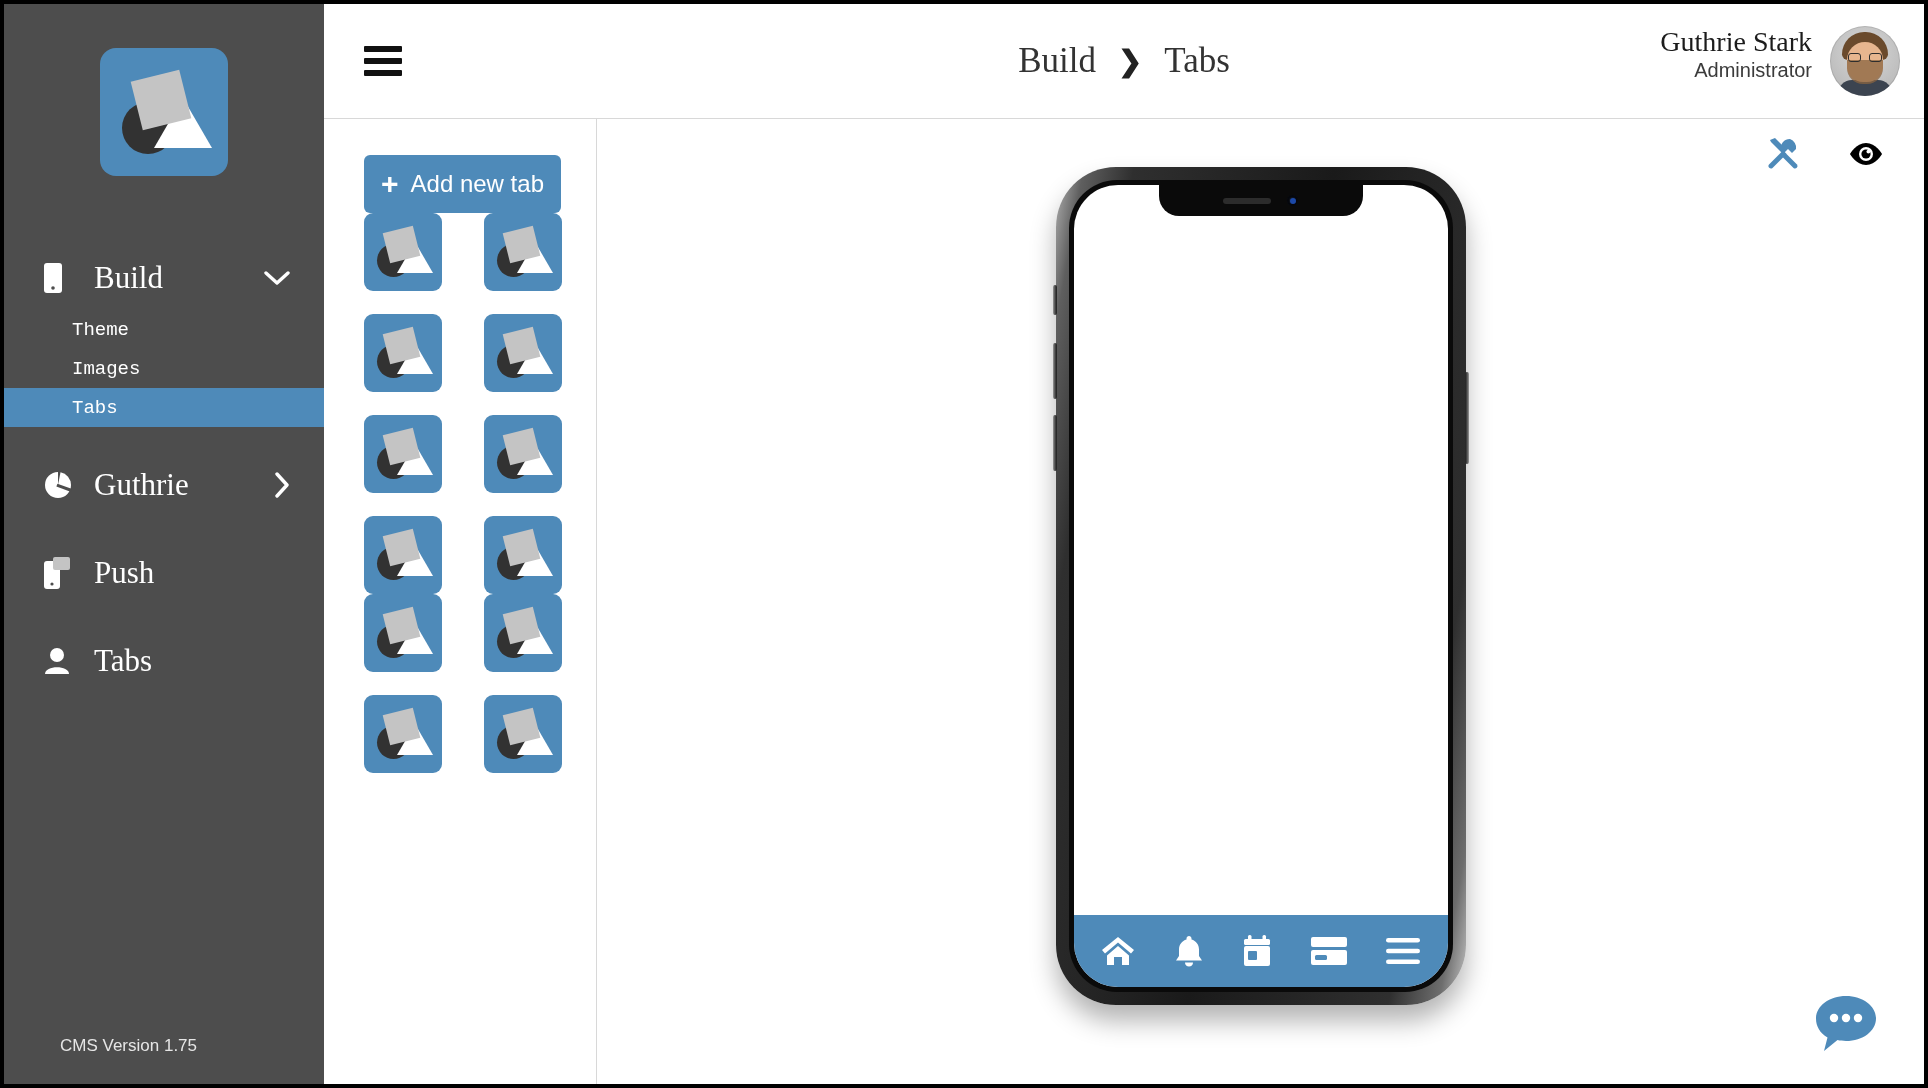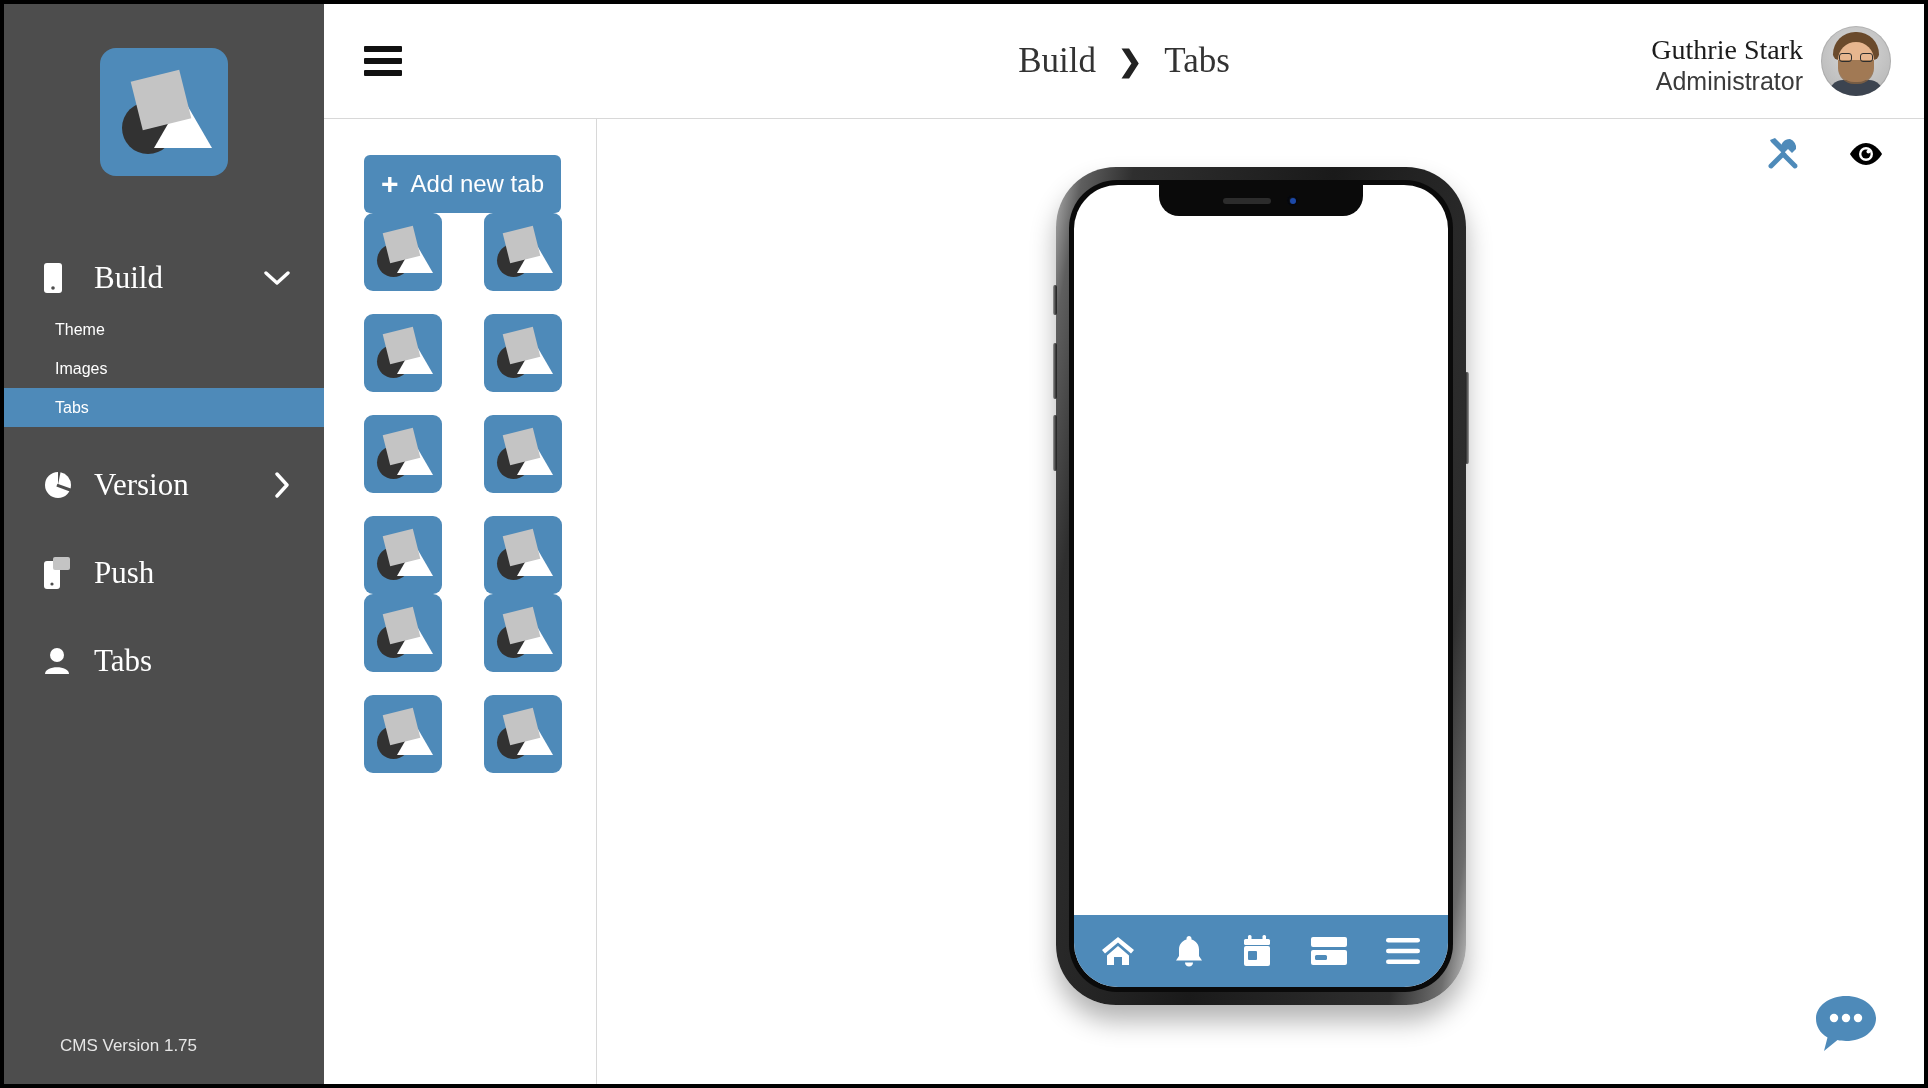--- a/index.html
+++ b/index.html
@@ -74,23 +74,23 @@
   }
   .nav-item .nv-label { flex: 1; }
   .nav-chev {
     margin-right: 34px;
     display: flex; align-items: center;
   }
   .subnav { margin-top: 2px; }
   .sub-item {
     height: 39px;
     display: flex; align-items: center;
-    padding-left: 51px;
-    font-family: Liberation Sans, sans-serif;
-    font-size: 16px;
+    padding-left: 68px;
+    font-family: Liberation Mono, monospace;
+    font-size: 19px;
     color: #fff;
     cursor: pointer;
   }
   .sub-item.active { background: #4e8ab9; }
   .nav-gap { height: 28px; }
   .version {
     position: absolute; left: 56px; bottom: 28px;
     font-size: 17px; color: #e6e6e6;
   }
 
@@ -117,29 +117,29 @@
     font-family: "Liberation Serif", serif;
     font-size: 35px; color: #333;
     pointer-events: none;
   }
   .breadcrumb .crumb { pointer-events: auto; cursor: pointer; }
   .breadcrumb .bc-sep {
     margin: 0 22px; font-family: "Liberation Sans", sans-serif;
     font-weight: bold; font-size: 29px; color: #222;
   }
   .user-block {
-    position: absolute; right: 33px;
-    display: flex; align-items: flex-end; cursor: pointer;
+    position: absolute; right: 24px;
+    display: flex; align-items: flex-start; cursor: pointer;
   }
   .user-text { text-align: right; margin-right: 18px; }
   .user-name {
     font-family: "Liberation Serif", serif;
     font-size: 28px; color: #1c1c1c; line-height: 1.15;
   }
-  .user-role { font-size: 25px; color: #3b3b3b; line-height: 1.2; }
+  .user-role { font-size: 20px; color: #3b3b3b; line-height: 1.2; }
   .avatar {
     width: 70px; height: 70px; border-radius: 50%;
     background: radial-gradient(circle at 50% 38%, #d9d9d9 0%, #bdbdbd 70%, #a8a8a8 100%);
     position: relative; overflow: hidden;
     box-shadow: inset 0 0 0 1px rgba(0,0,0,.10);
   }
   .av-hair {
     position: absolute; left: 12px; top: 6px;
     width: 46px; height: 28px; border-radius: 23px 23px 6px 6px;
     background: #6a4a2c;
@@ -350,21 +350,21 @@
 
       <div class="nav-item">
         <span class="nv-icon">
           <svg width="28" height="28" viewBox="0 0 28 28">
               <path d="M14 14 L14 1 A13 13 0 1 0 27 14 Z" fill="#fff"></path>
               <path d="M14 14 L27 14 A13 13 0 0 0 16.5 1.2 Z" fill="#4d4d4d"></path>
               <path d="M14 14 L16.5 1.2 A13 13 0 0 1 27 14 Z" fill="#fff"></path>
               <rect x="13" y="13" width="15" height="3" fill="#4d4d4d" transform="rotate(20 14 14)"></rect>
             </svg>
         </span>
-        <span class="nv-label">Version</span>
+        <span class="nv-label">Guthrie</span>
         <span class="nav-chev">
           <svg width="16" height="26" viewBox="0 0 16 26">
               <path d="M3 2 L13 13 L3 24" stroke="#fff" stroke-width="3.4" fill="none" stroke-linecap="round" stroke-linejoin="round"></path>
             </svg>
         </span>
       </div>
 
       <div class="nav-gap"></div>
 
       <div class="nav-item">

